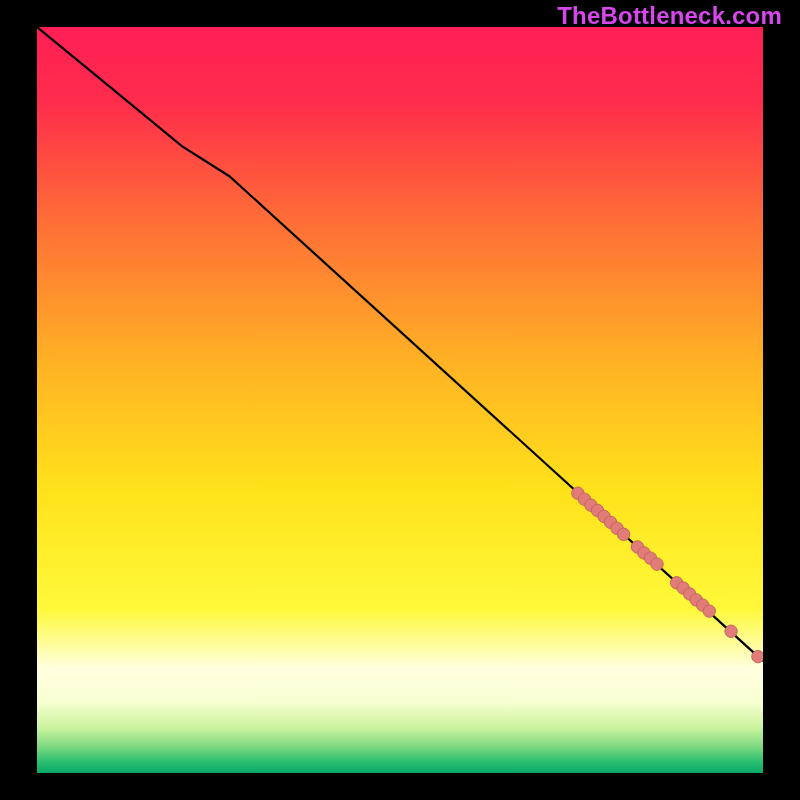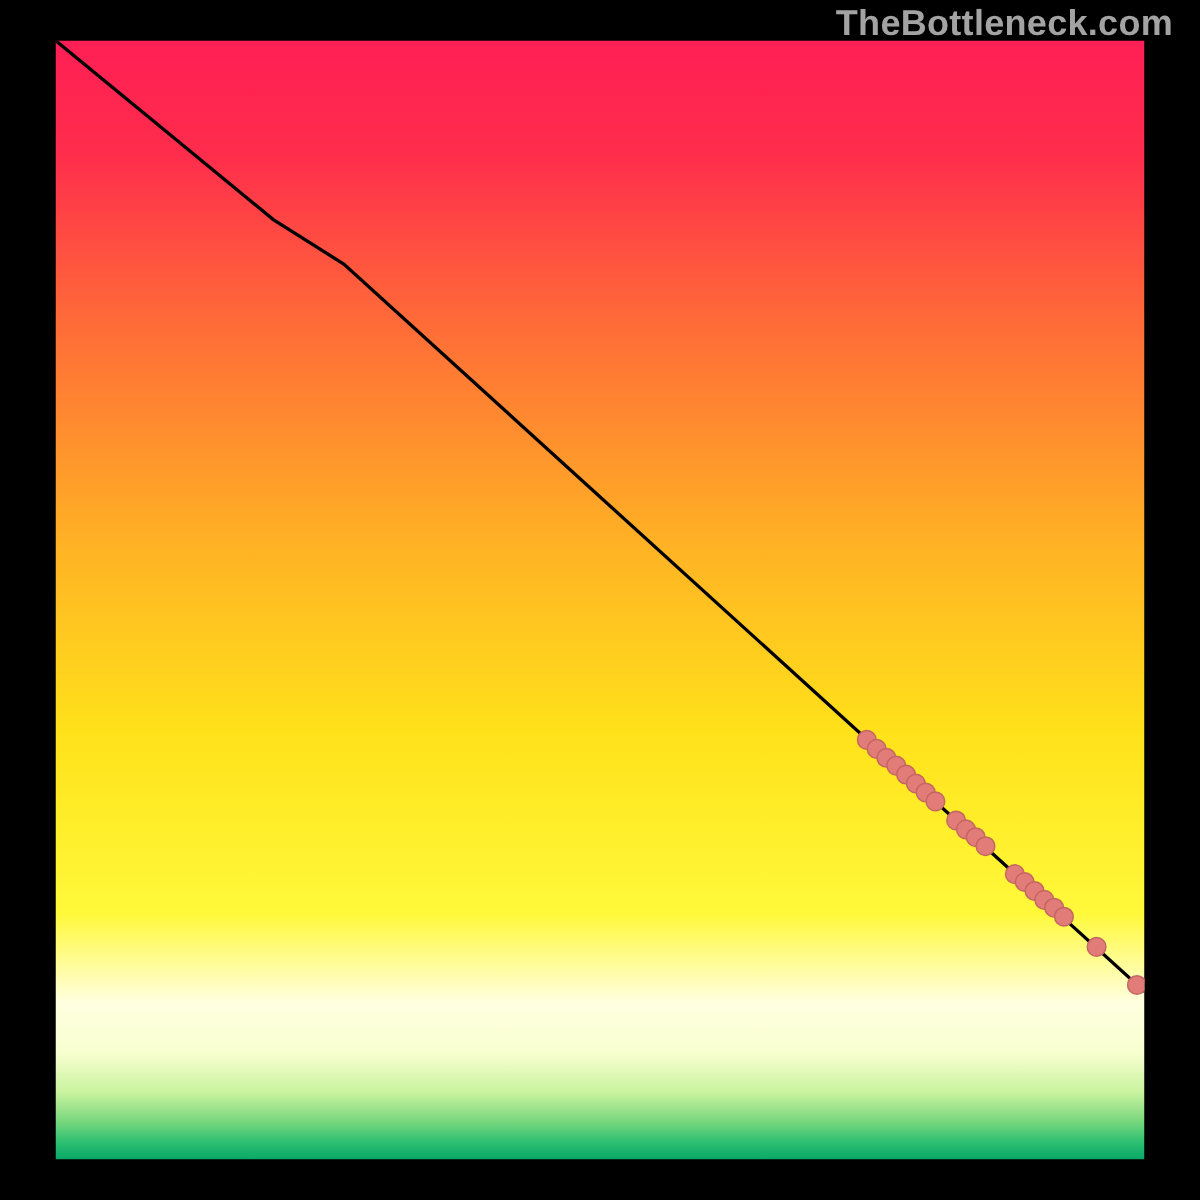--- a/index.html
+++ b/index.html
@@ -16,21 +16,21 @@
     background: #000;
     position: relative;
   }
   .watermark {
     position: absolute;
     top: 2px;
     right: 18px;
     font-family: Arial, Helvetica, sans-serif;
     font-size: 24px;
     font-weight: 600;
-    color: #a3a3a3;
+    color: #d946ef;
     z-index: 10;
     letter-spacing: 0.2px;
   }
   svg.plot {
     position: absolute;
     left: 37px;
     top: 27px;
     width: 726px;
     height: 746px;
     display: block;

